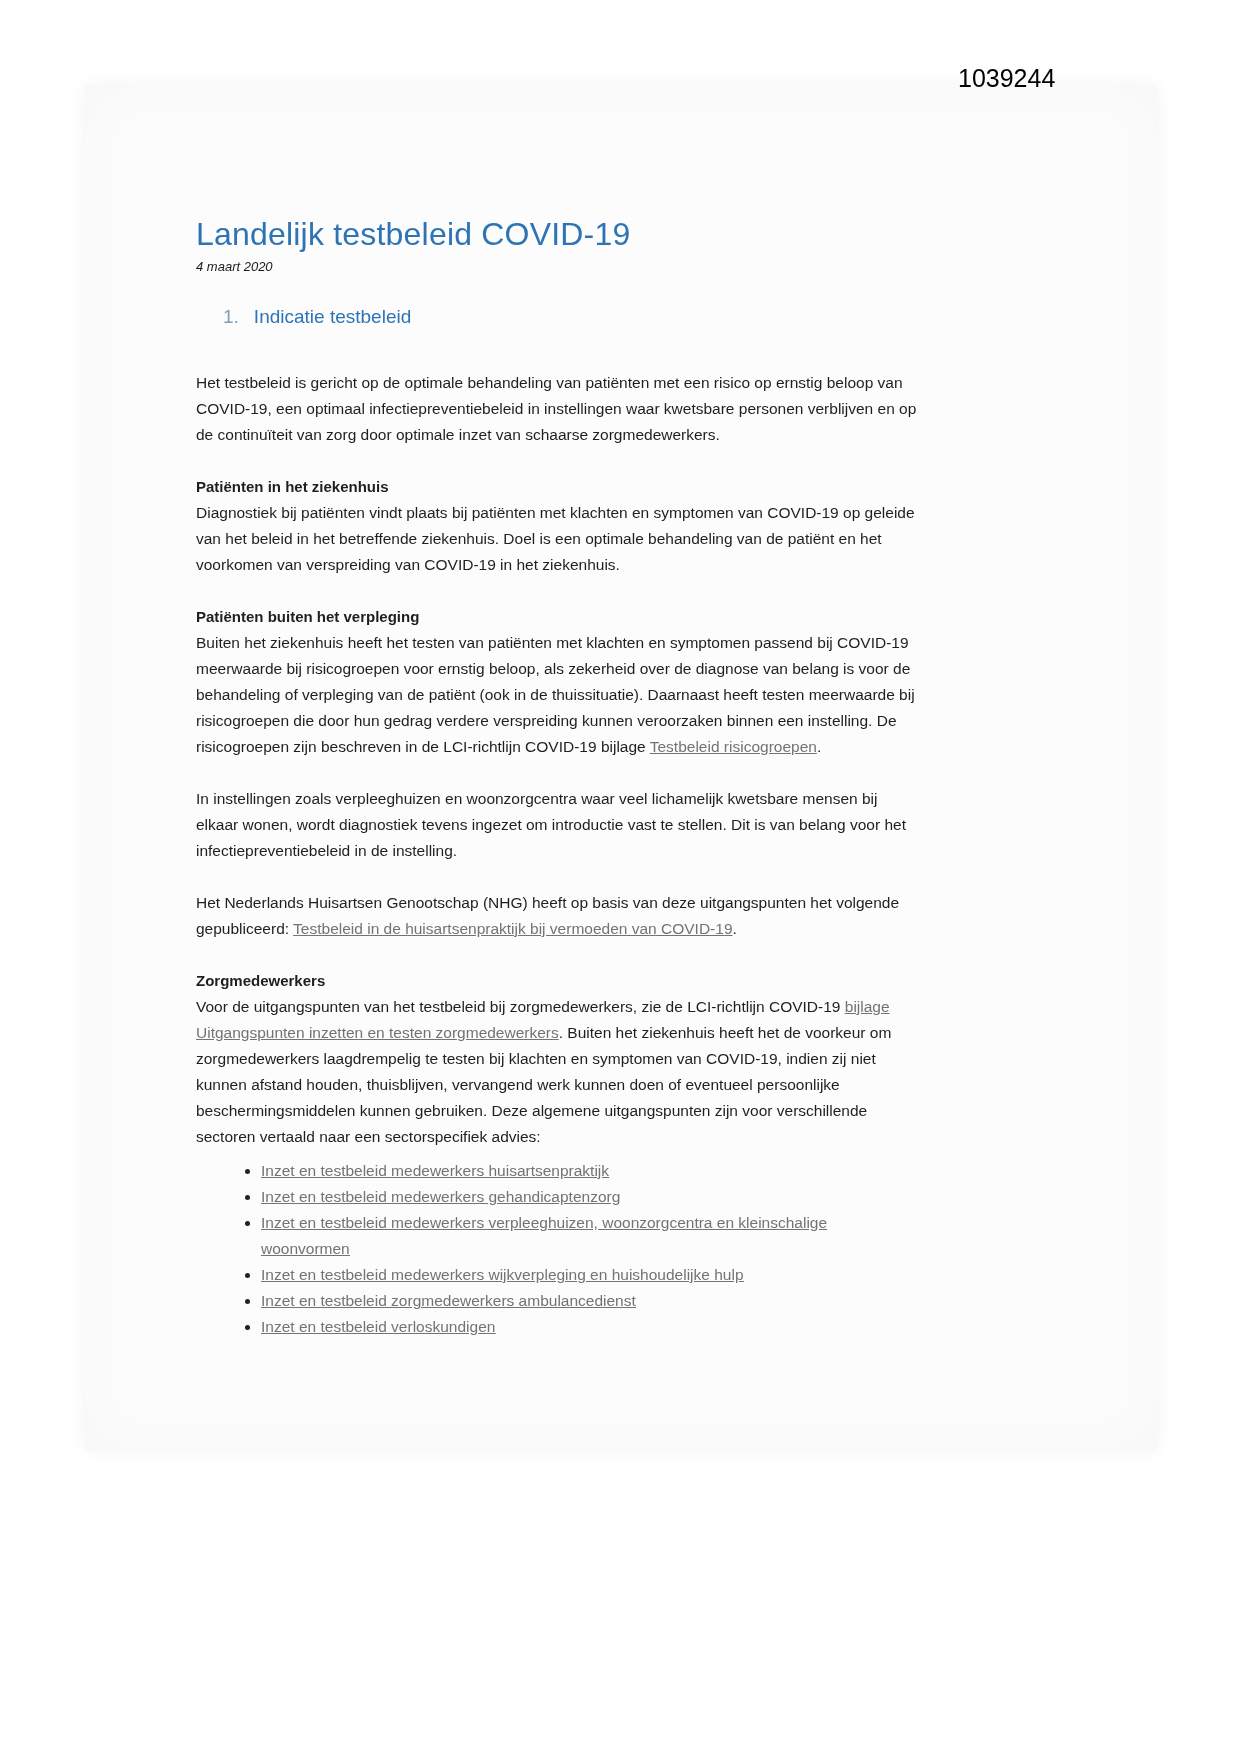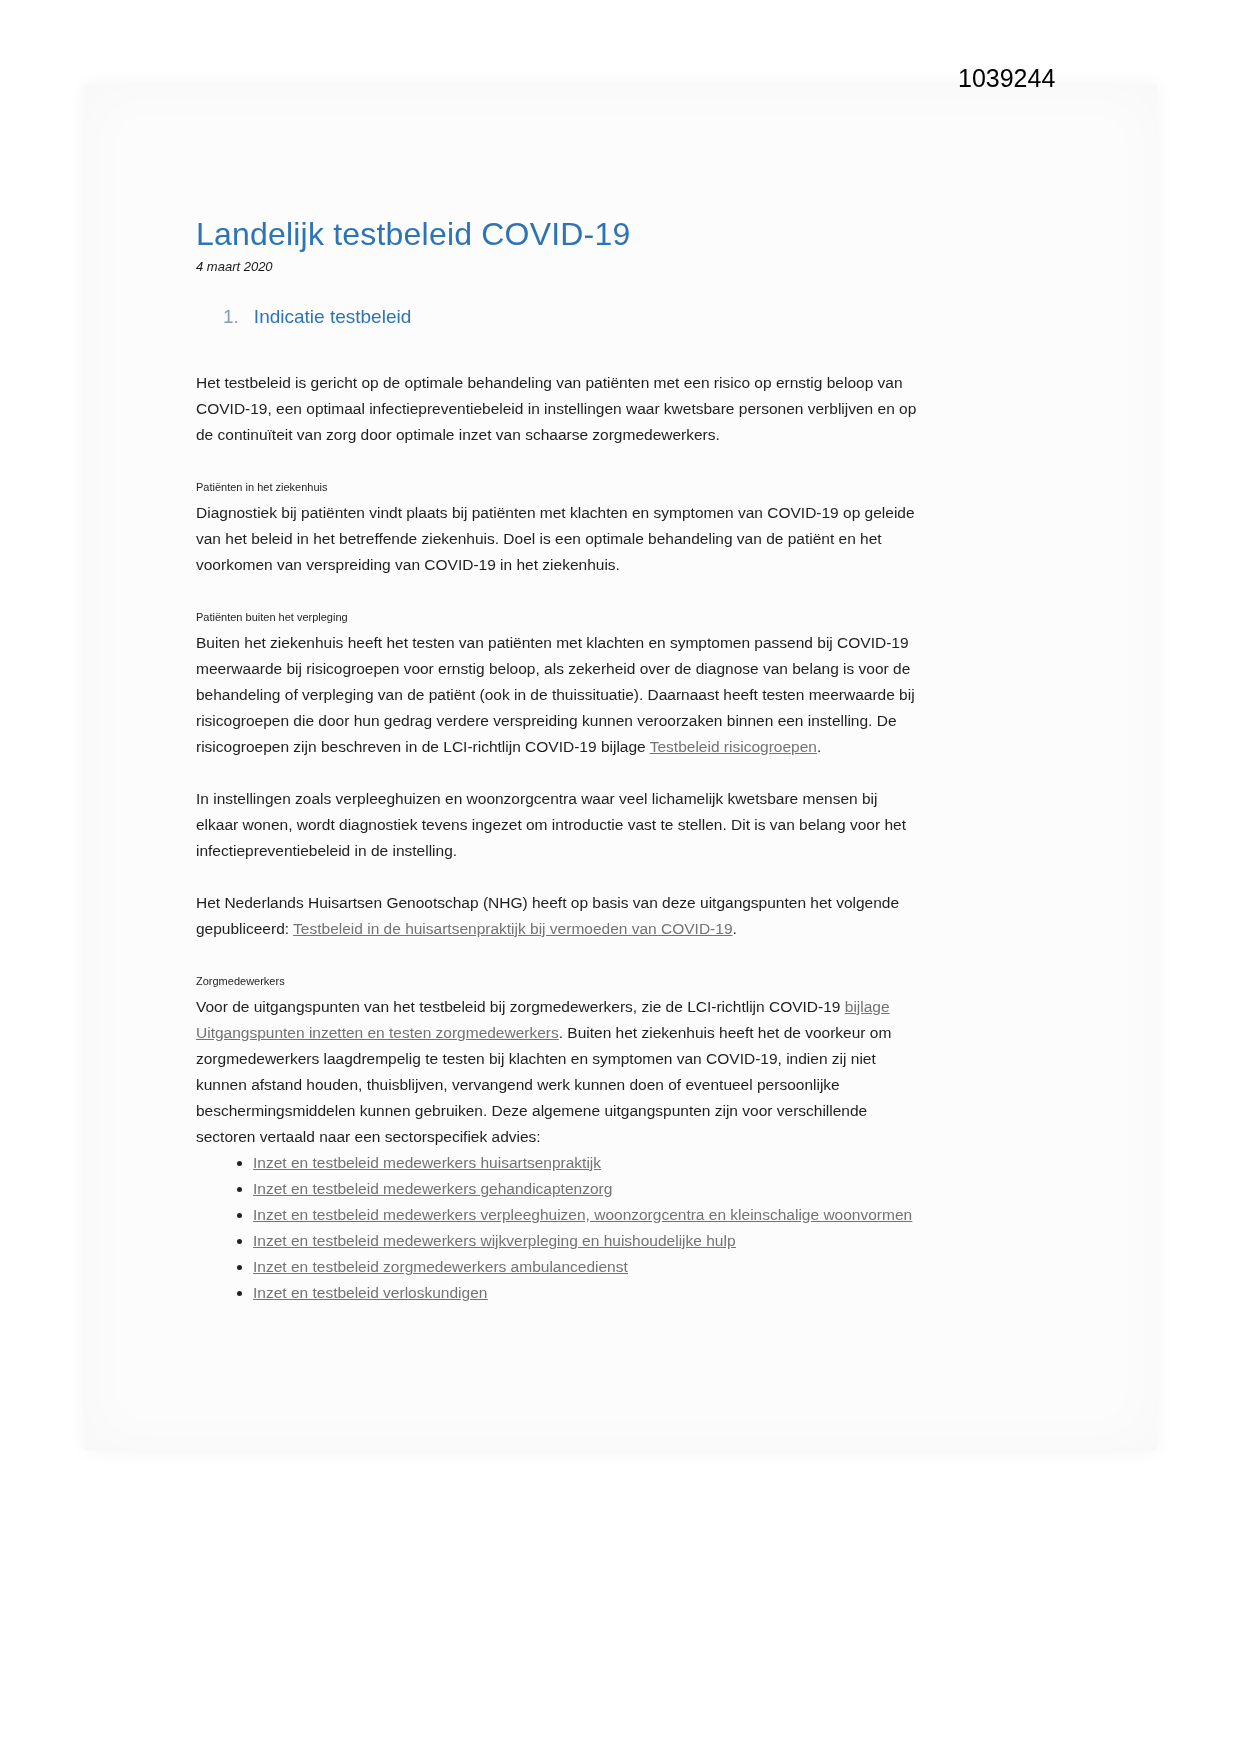--- a/index.html
+++ b/index.html
@@ -53,33 +53,33 @@
     margin: 0 0 42px 0;
     padding-left: 27px;
   }
   .sec-num { color: #7f9db9; margin-right: 15px; }
   .body {
     font-size: 15.5px;
     line-height: 26px;
     margin: 0 0 26px 0;
   }
   .subhead {
-    font-size: 11px;
+    font-size: 15px;
     line-height: 26px;
-    font-weight: 400;
+    font-weight: 700;
     margin: 0;
   }
   .no-gap { margin-bottom: 0; }
   .link {
     color: #737373;
     text-decoration: underline;
     cursor: pointer;
   }
   .advice-list {
-    margin: 0;
+    margin: 8px;
     padding-left: 57px;
     list-style: disc;
     text-decoration: underline;
   }
   .advice-list li {
     font-size: 15.5px;
     line-height: 26px;
   }
   .advice-list li::marker { color: #222222; }
 </style>

